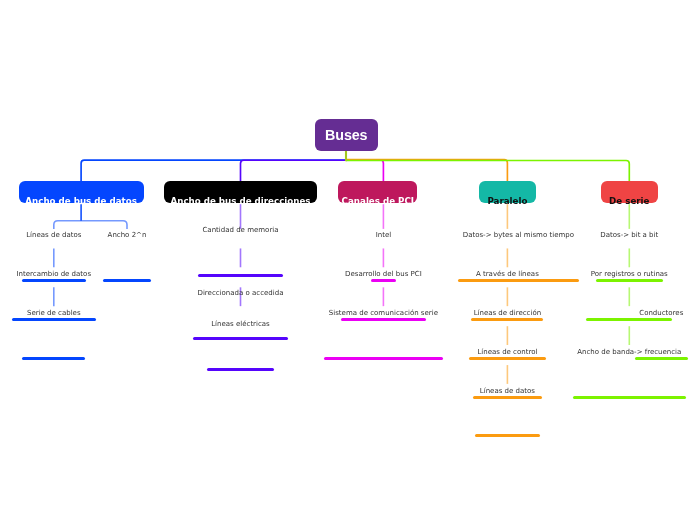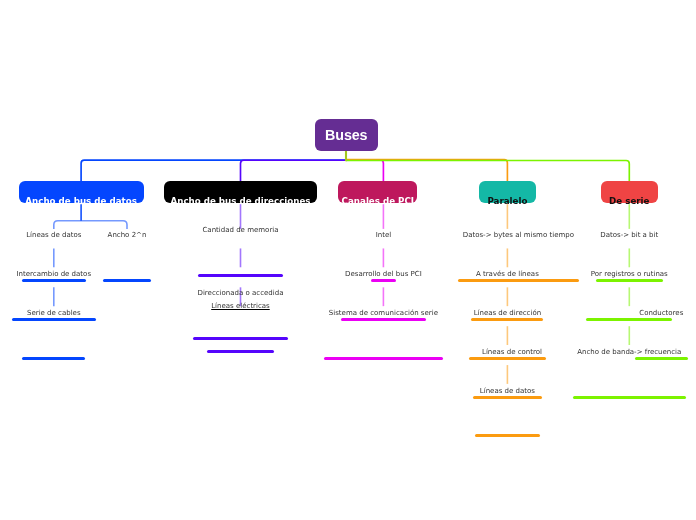--- a/index.html
+++ b/index.html
@@ -78,21 +78,21 @@
 
     <div class="node lvl1" style="background: #000000; color: rgb(255, 255, 255); left: 163.55px; top: 181px; width: 153.9px; height: 22px;">Ancho de bus de direcciones</div>
     <div class="leaf" style="width: 85.2px; left: 197.9px; top: 226px;">
       <div class="txt">Cantidad de memoria</div>
       <div class="ul" style="background: rgb(85, 5, 252);"></div>
     </div>
     <div class="leaf" style="width: 95.1px; left: 192.95px; top: 270.325px; margin-top: 19px;">
       <div class="txt">Direccionada o accedida</div>
       <div class="ul" style="background: rgb(85, 5, 252);"></div>
     </div>
-    <div class="leaf" style="width: 67.7px; left: 206.65px; top: 302px; text-decoration: underline;">
+    <div class="leaf" style="width: 67.7px; left: 206.65px; top: 320px;">
       <div class="txt">Líneas eléctricas</div>
       <div class="ul" style="background: rgb(85, 5, 252);"></div>
     </div>
 
     <div class="node lvl1" style="background: #be185d; color: rgb(255, 255, 255); left: 338.35px; top: 181px; width: 79px; height: 22px;">Canales de PCI</div>
     <div class="leaf" style="width: 24.7px; left: 371.05px; top: 231.45px;">
       <div class="txt">Intel</div>
       <div class="ul" style="background: rgb(235, 0, 244);"></div>
     </div>
     <div class="leaf" style="width: 85.8px; left: 340.5px; top: 270.325px;">
@@ -110,21 +110,21 @@
       <div class="ul" style="background: rgb(251, 155, 16);"></div>
     </div>
     <div class="leaf" style="width: 72px; left: 471.4px; top: 270.325px;">
       <div class="txt">A través de líneas</div>
       <div class="ul" style="background: rgb(251, 155, 16);"></div>
     </div>
     <div class="leaf" style="width: 76.7px; left: 469.05px; top: 309.2px;">
       <div class="txt">Líneas de dirección</div>
       <div class="ul" style="background: rgb(251, 155, 16);"></div>
     </div>
-    <div class="leaf" style="width: 69.2px; left: 472.8px; top: 348.075px; align-items: flex-end;">
+    <div class="leaf" style="width: 69.2px; left: 472.8px; top: 348.075px;">
       <div class="txt">Líneas de control</div>
       <div class="ul" style="background: rgb(251, 155, 16);"></div>
     </div>
     <div class="leaf" style="width: 64.3px; left: 475.25px; top: 386.95px;">
       <div class="txt">Líneas de datos</div>
       <div class="ul" style="background: rgb(251, 155, 16);"></div>
     </div>
 
     <div class="node lvl1" style="background: #ef4444; color: rgb(17, 17, 17); left: 600.95px; top: 181px; width: 56.7px; height: 22px;">De serie</div>
     <div class="leaf" style="width: 67.2px; left: 595.7px; top: 231.45px;">

